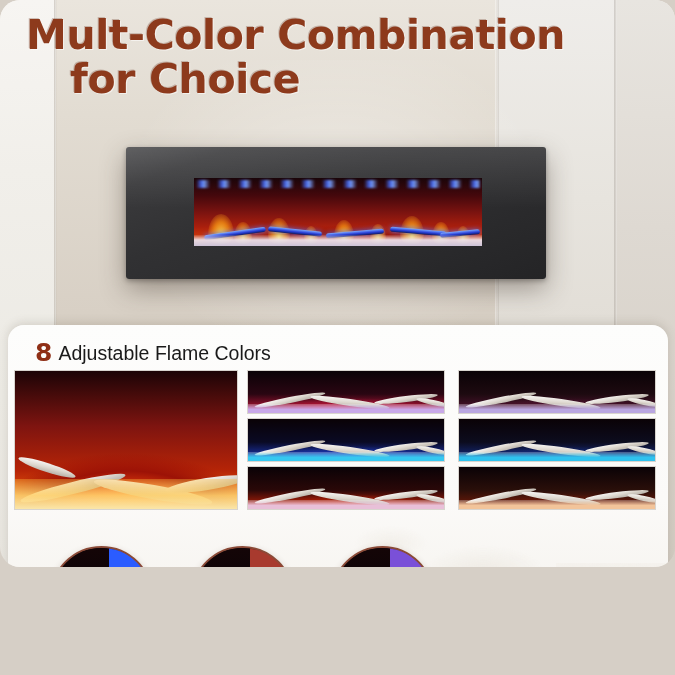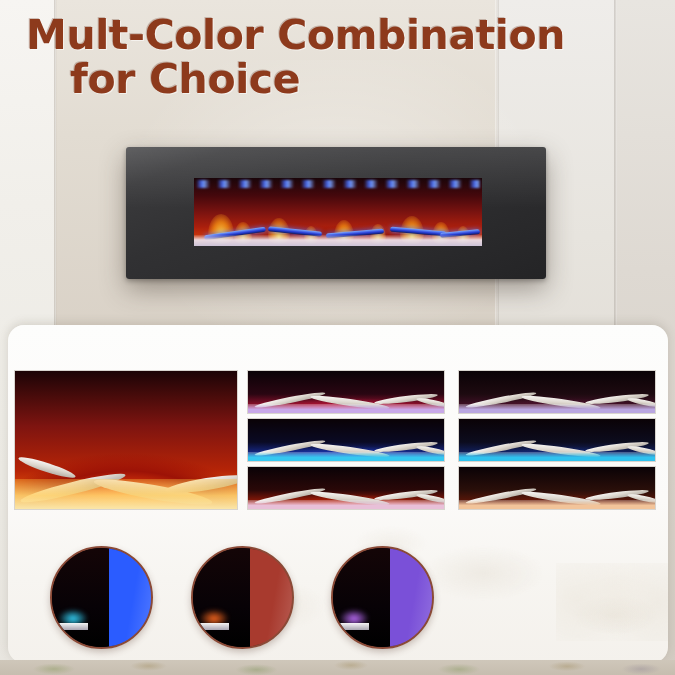--- a/index.html
+++ b/index.html
@@ -1,21 +1,21 @@
 <!DOCTYPE html>
 <html><head>
 <meta charset="utf-8">
 <style>
   html,body{margin:0;padding:0;}
   body{
     width:675px;height:675px;overflow:hidden;
     font-family:"Liberation Sans",sans-serif;
     background:#d6cfc6;
   }
-  #stage{position:relative;width:675px;height:675px;overflow:hidden;}
+  #stage{position:relative;width:675px;height:567px;overflow:hidden;border-radius:20px;}
 
   
   .room{position:absolute;inset:0;
     background:
       linear-gradient(180deg,#f2f0ec 0%,#ece9e3 6%,#e6e2db 14%,#e0dbd3 22%,#ded8d0 40%,#d9d2c9 70%,#d4ccc2 100%);
   }
   
   .panel{position:absolute;top:0;bottom:0;}
   .panel-a{left:0;width:56px;
     background:linear-gradient(180deg,#f7f5f2 0%,#f1efea 30%,#eceae4 70%,#e8e5df 100%);}
@@ -179,20 +179,23 @@
         </div>
       <div class="fp-bed"></div>
     </div>
   </div>
 
   <div class="card">
     <div class="card-damask"></div>
     <div class="card-orbs"></div>
   </div>
 
+  <div class="sec-title" id="flame-title">
+    <span class="num">8</span><span>Adjustable Flame Colors</span>
+  </div>
 
   <div class="thumb big-thumb" id="big-thumb" style="background: radial-gradient(70% 60% at 50% 112%, rgb(255, 179, 26) 0%, rgb(255, 122, 10) 20%, rgb(232, 64, 14) 42%, rgb(156, 18, 6) 66%, rgba(70, 6, 4, 0) 88%), linear-gradient(rgb(28, 4, 6) 0%, rgb(126, 20, 16) 40%, rgb(181, 36, 7) 72%, rgb(232, 89, 12) 92%, rgb(255, 122, 10) 100%);">
       <div class="logs">
         <div class="log" style="left: 4px; width: 108px; height: 12px; bottom: 12px; transform: rotate(-14deg);"></div>
         <div class="log" style="left: 78px; width: 120px; height: 14px; bottom: 7px; transform: rotate(10deg);"></div>
         <div class="log" style="left: 150px; width: 84px; height: 12px; bottom: 16px; transform: rotate(-9deg);"></div>
         <div class="log" style="left: 2px; width: 60px; height: 9px; bottom: 34px; transform: rotate(18deg);"></div>
       </div>
       <div class="ember" style="background: linear-gradient(rgba(255, 190, 60, 0.35), rgba(255, 210, 110, 0.9) 55%, rgb(250, 230, 170)); filter: blur(0.6px);"></div>
     </div>

